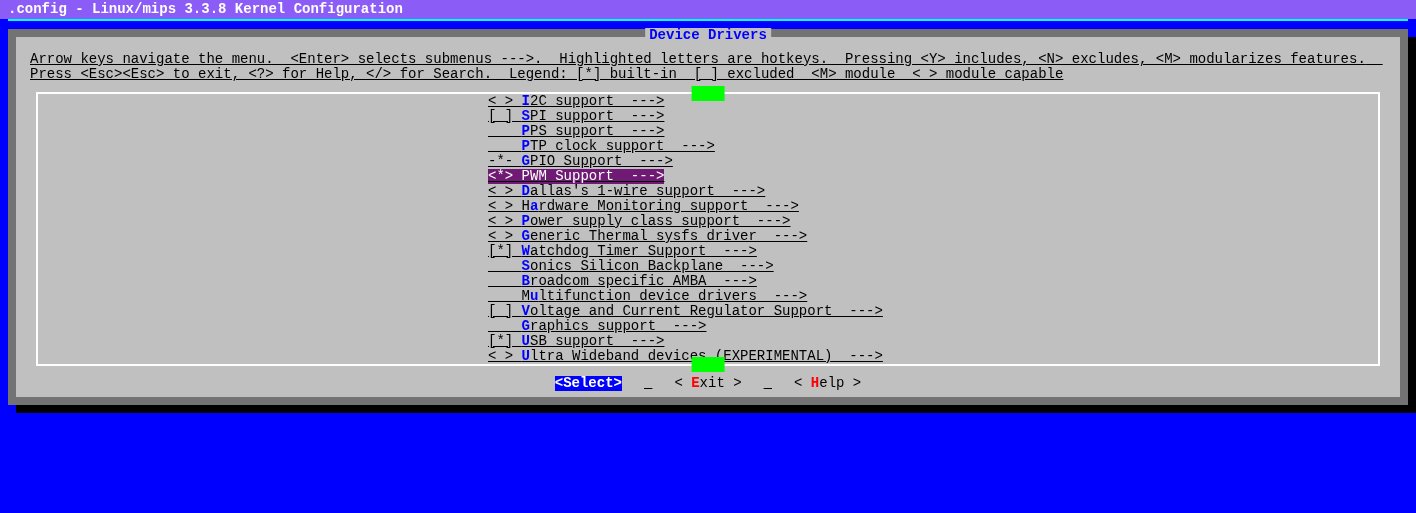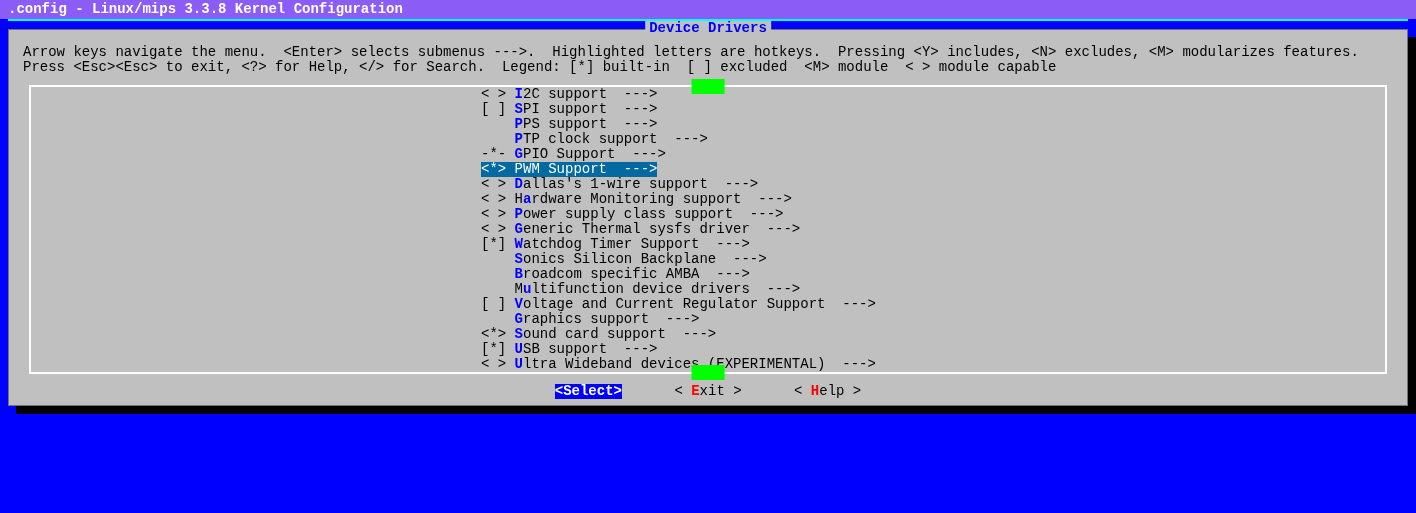--- a/index.html
+++ b/index.html
@@ -33,23 +33,24 @@
     top: 8px;
     left: 8px;
     right: -8px;
     bottom: -8px;
     background: #000;
     z-index: 0;
   }
   .dialog {
     position: relative;
     background: #c0c0c0;
-    border: 1px solid #737373;
+    border: 8px solid #737373;
     z-index: 1;
     padding: 2px 0 6px 0;
+    text-decoration: underline;
   }
   .dialog-title {
     position: absolute;
     top: -9px;
     left: 50%;
     transform: translateX(-50%);
     background: #c0c0c0;
     color: #0000ff;
     font-weight: bold;
     padding: 0 4px;
@@ -88,21 +89,21 @@
     display: flex;
   }
   .menu-row .indent {
     width: 450px;
     flex: 0 0 450px;
   }
   .menu-row .content {
     flex: 0 0 auto;
   }
   .menu-row.selected .content {
-    background: #0369a1;
+    background: #701a75;
     color: #fff;
   }
   .hotkey {
     color: #0000ff;
     font-weight: bold;
   }
   .menu-row.selected .hotkey {
     color: #fff;
   }
   .button-bar {
@@ -152,21 +153,21 @@
           <div class="menu-row"><span class="indent"></span><span class="content"><span>&lt; &gt; </span><span class="hotkey">D</span><span>allas's 1-wire support  ---&gt;</span></span></div>
           <div class="menu-row"><span class="indent"></span><span class="content"><span>&lt; &gt; H</span><span class="hotkey">a</span><span>rdware Monitoring support  ---&gt;</span></span></div>
           <div class="menu-row"><span class="indent"></span><span class="content"><span>&lt; &gt; </span><span class="hotkey">P</span><span>ower supply class support  ---&gt;</span></span></div>
           <div class="menu-row"><span class="indent"></span><span class="content"><span>&lt; &gt; </span><span class="hotkey">G</span><span>eneric Thermal sysfs driver  ---&gt;</span></span></div>
           <div class="menu-row"><span class="indent"></span><span class="content"><span>[*] </span><span class="hotkey">W</span><span>atchdog Timer Support  ---&gt;</span></span></div>
           <div class="menu-row"><span class="indent"></span><span class="content"><span>    </span><span class="hotkey">S</span><span>onics Silicon Backplane  ---&gt;</span></span></div>
           <div class="menu-row"><span class="indent"></span><span class="content"><span>    </span><span class="hotkey">B</span><span>roadcom specific AMBA  ---&gt;</span></span></div>
           <div class="menu-row"><span class="indent"></span><span class="content"><span>    M</span><span class="hotkey">u</span><span>ltifunction device drivers  ---&gt;</span></span></div>
           <div class="menu-row"><span class="indent"></span><span class="content"><span>[ ] </span><span class="hotkey">V</span><span>oltage and Current Regulator Support  ---&gt;</span></span></div>
           <div class="menu-row"><span class="indent"></span><span class="content"><span>    </span><span class="hotkey">G</span><span>raphics support  ---&gt;</span></span></div>
-          <div class="menu-row"><span class="indent"></span><span class="content"><span>&lt;*&gt; </span><span class="hotkey">S</span><span>ound card support  ---&gt;</span></span></div>
+          <div class="menu-row"><span class="indent"></span></div>
           <div class="menu-row"><span class="indent"></span><span class="content"><span>[*] </span><span class="hotkey">U</span><span>SB support  ---&gt;</span></span></div>
           <div class="menu-row"><span class="indent"></span><span class="content"><span>&lt; &gt; </span><span class="hotkey">U</span><span>ltra Wideband devices (EXPERIMENTAL)  ---&gt;</span></span></div>
         </div>
       <div class="scroll-ind scroll-bot">v(+)</div>
     </div>
 
     <div class="button-bar">
       <span class="btn selected"><span>&lt;</span><span class="hot">S</span><span>elect&gt;</span></span>
       <span class="btn"><span>&lt; </span><span class="hot">E</span><span>xit &gt;</span></span>
       <span class="btn"><span>&lt; </span><span class="hot">H</span><span>elp &gt;</span></span>

